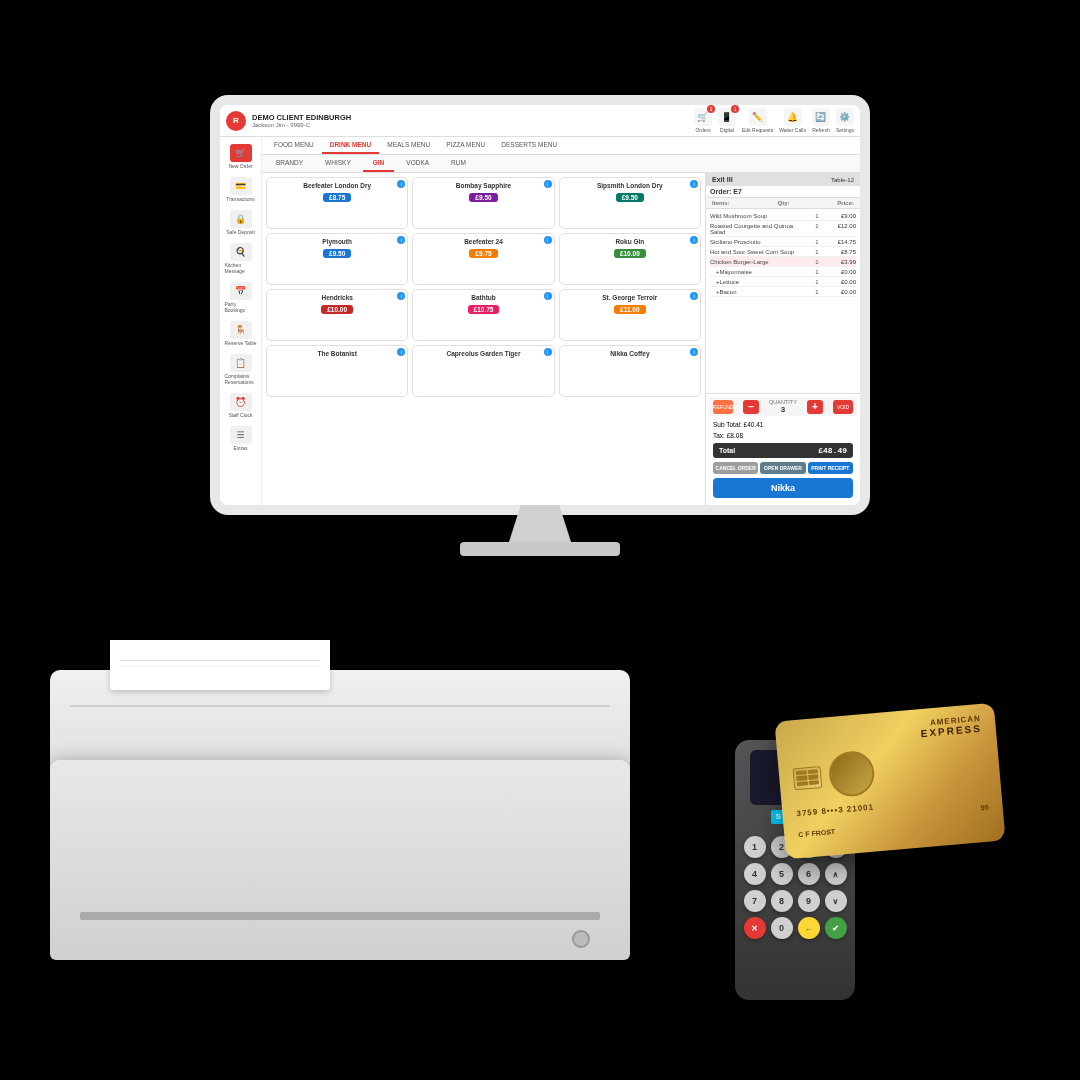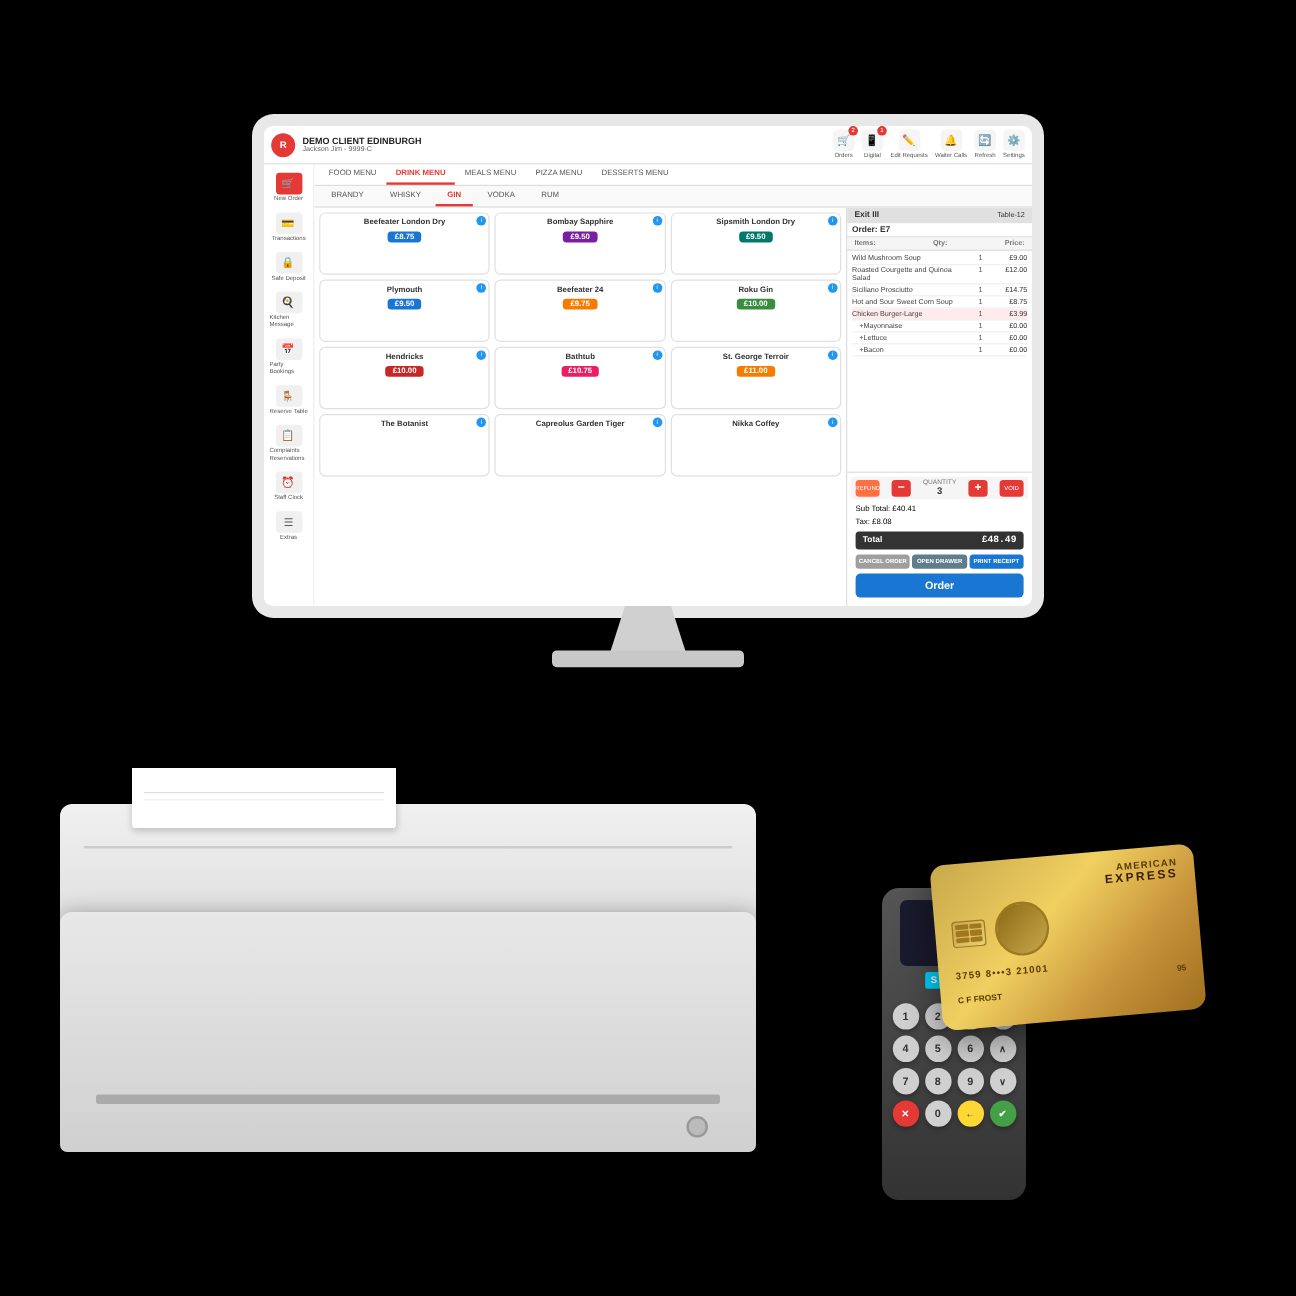--- a/index.html
+++ b/index.html
@@ -879,21 +879,21 @@
               </div>
               <div class="totals-total">
                 <span class="label">Total</span>
                 <span class="amount">£48.49</span>
               </div>
               <div class="action-btns">
                 <div class="action-btn btn-cancel">CANCEL ORDER</div>
                 <div class="action-btn btn-drawer">OPEN DRAWER</div>
                 <div class="action-btn btn-receipt">PRINT RECEIPT</div>
               </div>
-              <div class="order-btn">Order</div>
+              <div class="order-btn">Nikka</div>
             </div>
           </div>
         </div>
       </div>
     </div>
   </div>
 </div>
 
 <div class="monitor-stand"></div>
 <div class="monitor-base"></div>

